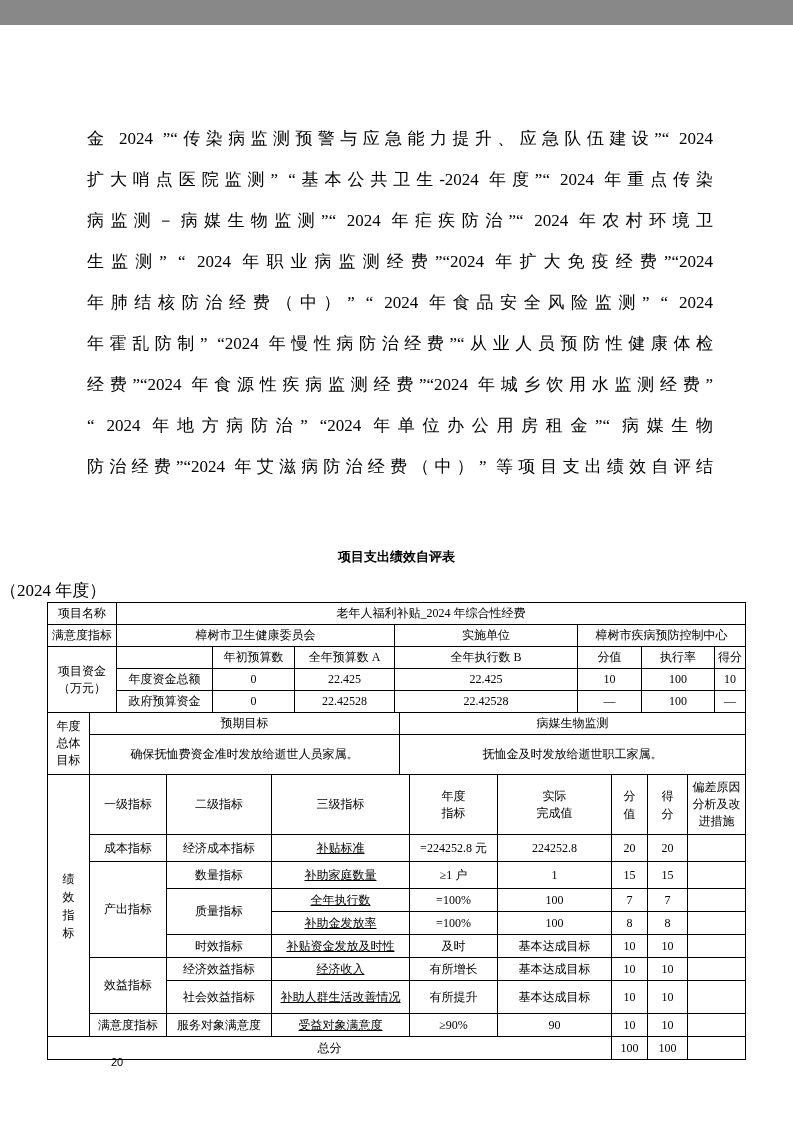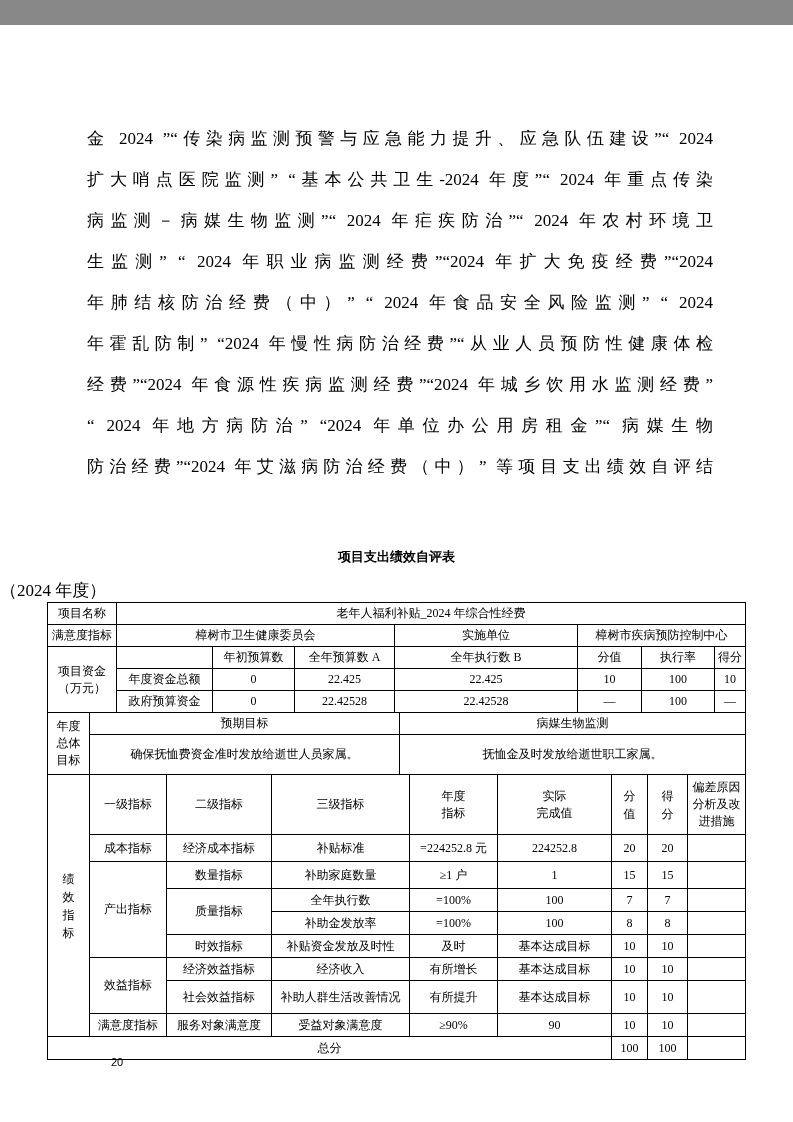--- a/index.html
+++ b/index.html
@@ -20,21 +20,21 @@
   .tbl-subtitle { position:absolute; left:0; width:793px; top:554px; text-align:left;
     font-size:17px; font-weight:normal; }
   
   #tables { position:absolute; left:47px; top:577px; width:700px; }
   table.tbl { border-collapse:collapse; table-layout:fixed; width:698px; }
   table.tbl + table.tbl { margin-top:-1px; }
   table.tbl td {
     border:1px solid #000; text-align:center; vertical-align:middle;
     font-size:12px; padding:0 2px; overflow:hidden;
   }
-  td.left { text-align:left; padding-left:4px; }
+  td.left { text-align:left; padding-left:4px;text-decoration:underline; }
   .h22{height:22px} .h40{height:40px} .h60{height:60px}
   .h27{height:27px} .h23{height:23px} .h33{height:33px}
   .vtext { display:inline-block; width:1.1em; word-break:break-all; line-height:1.5; }
   
   #page-number { position:absolute; left:111px; top:1031px; font-size:11px;
     font-family:"Liberation Sans", sans-serif; }
 </style>
 </head>
 <body>
 

